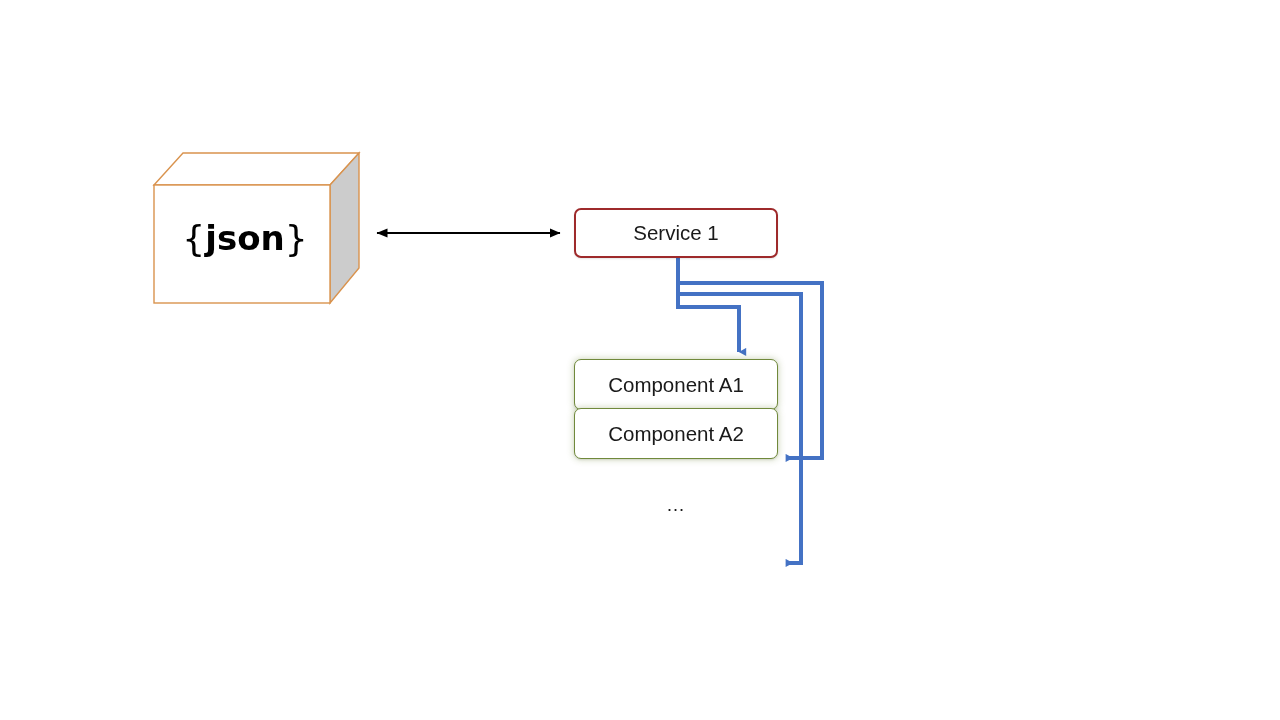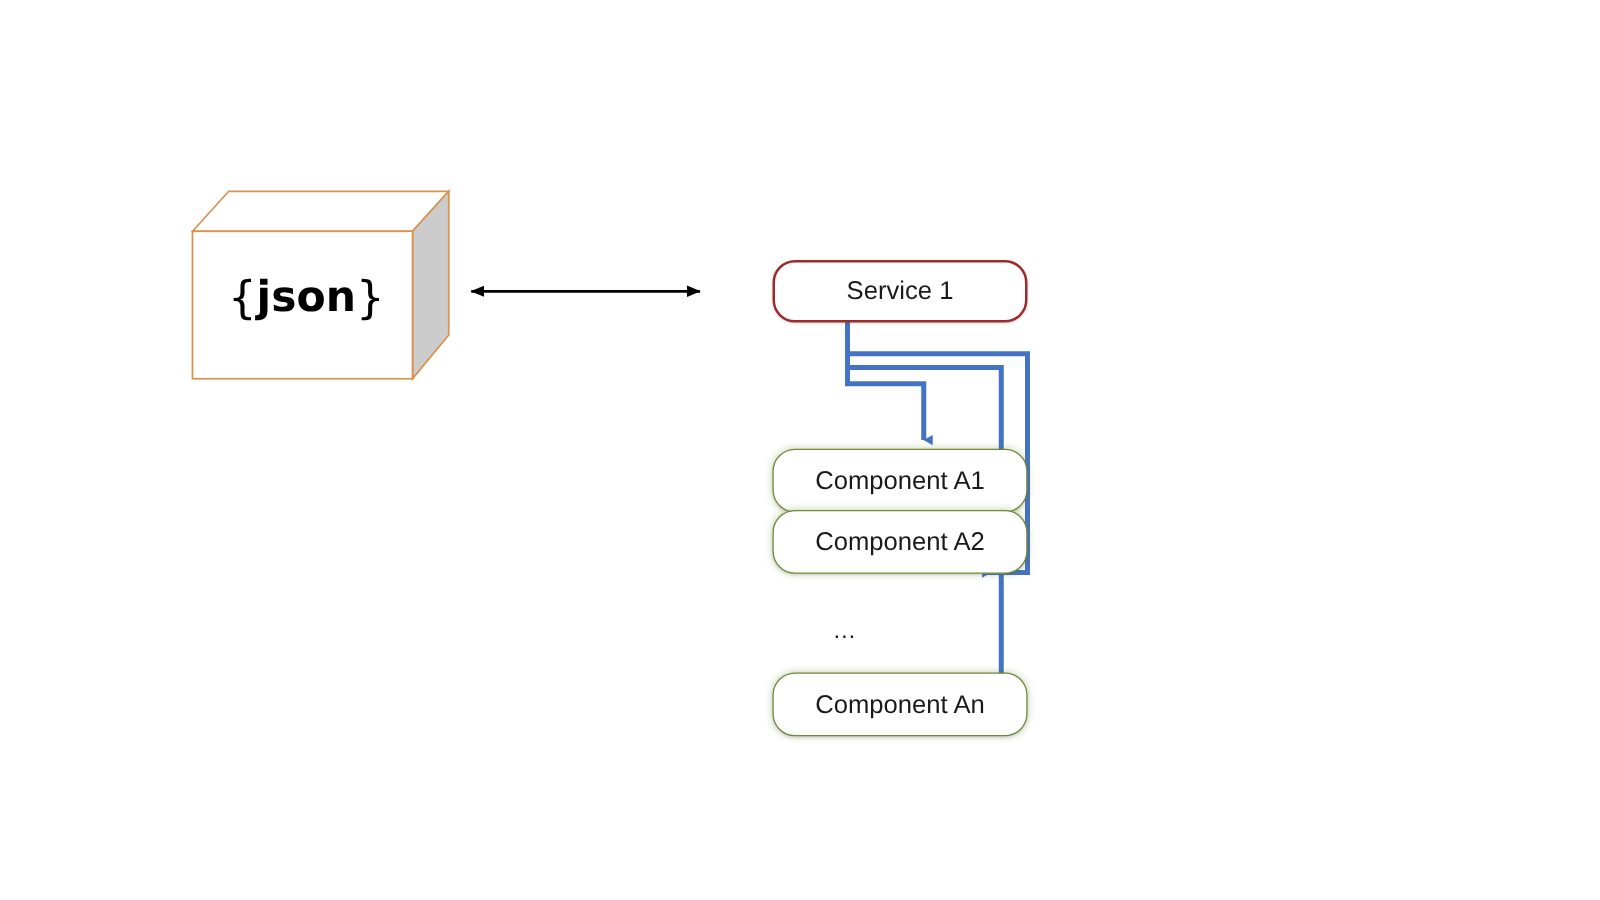--- a/index.html
+++ b/index.html
@@ -47,28 +47,27 @@
   .json-label .brace {
     font-weight: 400;
     font-size: 36px;
   }
 
   
   .node {
     position: absolute;
     box-sizing: border-box;
     background: #ffffff;
-    border-radius: 18px;
+    border-radius: 7px;
     display: flex;
     align-items: center;
     justify-content: center;
     font-size: 20.5px;
     color: #1a1a1a;
     white-space: nowrap;
-    margin-left: 44px;
   }
   .node-service {
     left: 574px;
     top: 208px;
     width: 204px;
     height: 50px;
     border: 2px solid #9E2A2B;
     box-shadow: 0 1px 2px rgba(0,0,0,0.10);
   }
   .node-component {
@@ -149,17 +148,14 @@
   <div class="node node-component node-a1">
     <span>Component A1</span>
   </div>
 
   <div class="node node-component node-a2">
     <span>Component A2</span>
   </div>
 
   <div class="ellipsis">…</div>
 
-  <div class="node node-component node-an">
-    <span>Component An</span>
-  </div>
 
 </div>
 
 </body></html>

